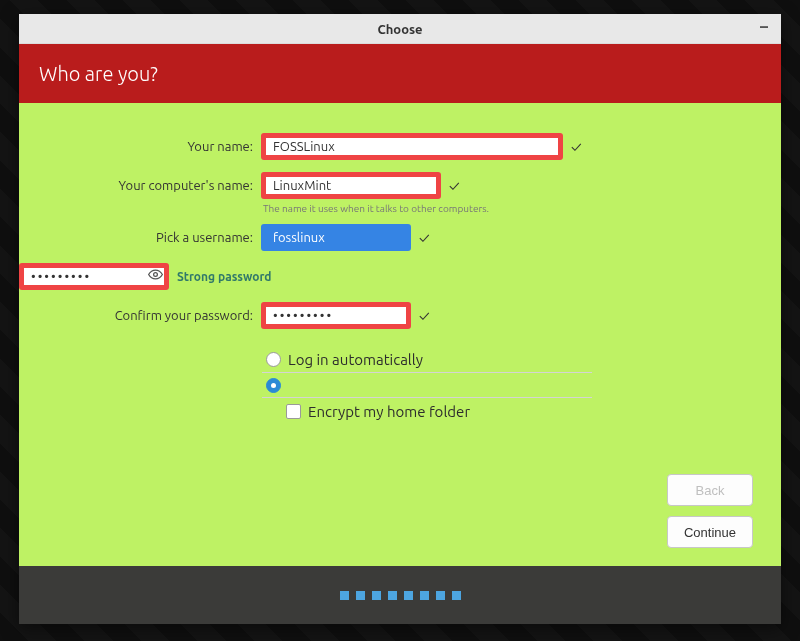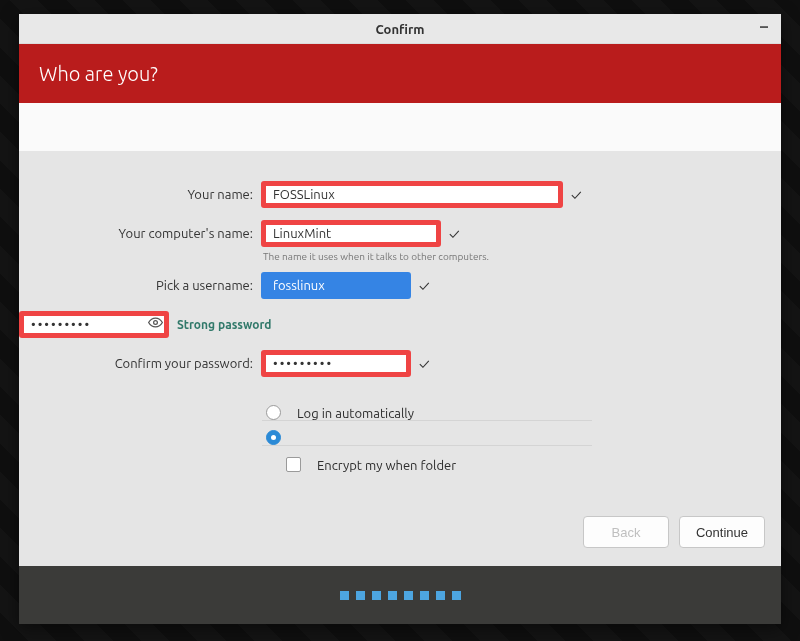--- a/index.html
+++ b/index.html
@@ -55,24 +55,23 @@
     .titlebar .minimize::before { content:"\2013"; }
     .header {
       background: #b91c1c;
       color: #ffffff;
       padding: 18px 20px;
       font-size: 20px;
       font-weight: 300;
     }
     .content {
       flex: 1;
-      background: #e5e5e5;
+      background: #bef264;
       position: relative;
       padding: 28px 0 0 0;
-      margin-top: 48px;
     }
     .form { display:flex; flex-direction:column; }
     .row {
       display: flex;
       align-items: center;
       margin-bottom: 9px;
       height: 30px;
     }
     .row.help-row { height:auto; margin-top:-6px; margin-bottom:8px; }
     .label {
@@ -133,26 +132,25 @@
       padding-left: 2px;
     }
     .options {
       margin-top: 6px;
       margin-left: 242px;
       border: 1px solid transparent;
     }
     .option-row {
       height: 26px;
       display: flex;
-      align-items: flex-end;
-      font-size: 13px;
+      align-items: center;
+      font-size: 15px;
       color: #2d2d2d;
       padding-left: 4px;
       cursor: pointer;
-      gap: 9px;
     }
     .option-active {
       border-top: 1px solid #d4d4d4;
       border-bottom: 1px solid #d4d4d4;
       width: 330px;
     }
     .radio {
       width: 15px;
       height: 15px;
       border-radius: 50%;
@@ -175,24 +173,25 @@
       width: 15px;
       height: 15px;
       border: 1px solid #9a9a9a;
       margin-right: 7px;
       background:#fff;
       border-radius: 2px;
     }
     .sub-option { padding-left: 24px; }
     .footer-buttons {
       position: absolute;
-      right: 16px;
+      right: 28px;
       bottom: 18px;
       display: flex;
       gap: 10px;
+      flex-direction: column;
     }
     button.nav {
       height: 32px;
       min-width: 86px;
       border: 1px solid #c7c7c7;
       border-radius: 4px;
       background: #fdfdfd;
       font-size: 13px;
       color: #333;
       padding: 0 16px;
@@ -212,21 +211,21 @@
       background: #4da5e0;
     }
   </style>
 </head>
 <body>
 
 <div class="bg-pattern"></div>
 
 <div class="window">
   <div class="titlebar">
-    <span>Confirm</span>
+    <span>Choose</span>
     <span class="minimize"></span>
   </div>
 
   <div class="header">
     <span>Who are you?</span>
   </div>
 
   <div class="content">
 
     <div class="form">
@@ -283,21 +282,21 @@
       <div class="options">
         <div class="option-row">
           <span class="radio"></span>
           <span>Log in automatically</span>
         </div>
         <div class="option-row option-active">
           <span class="radio checked"></span>
         </div>
         <div class="option-row sub-option">
           <span class="checkbox"></span>
-          <span>Encrypt my when folder</span>
+          <span>Encrypt my home folder</span>
         </div>
       </div>
 
     </div>
 
     <div class="footer-buttons">
       <button class="nav disabled">Back</button>
       <button class="nav">Continue</button>
     </div>
 

